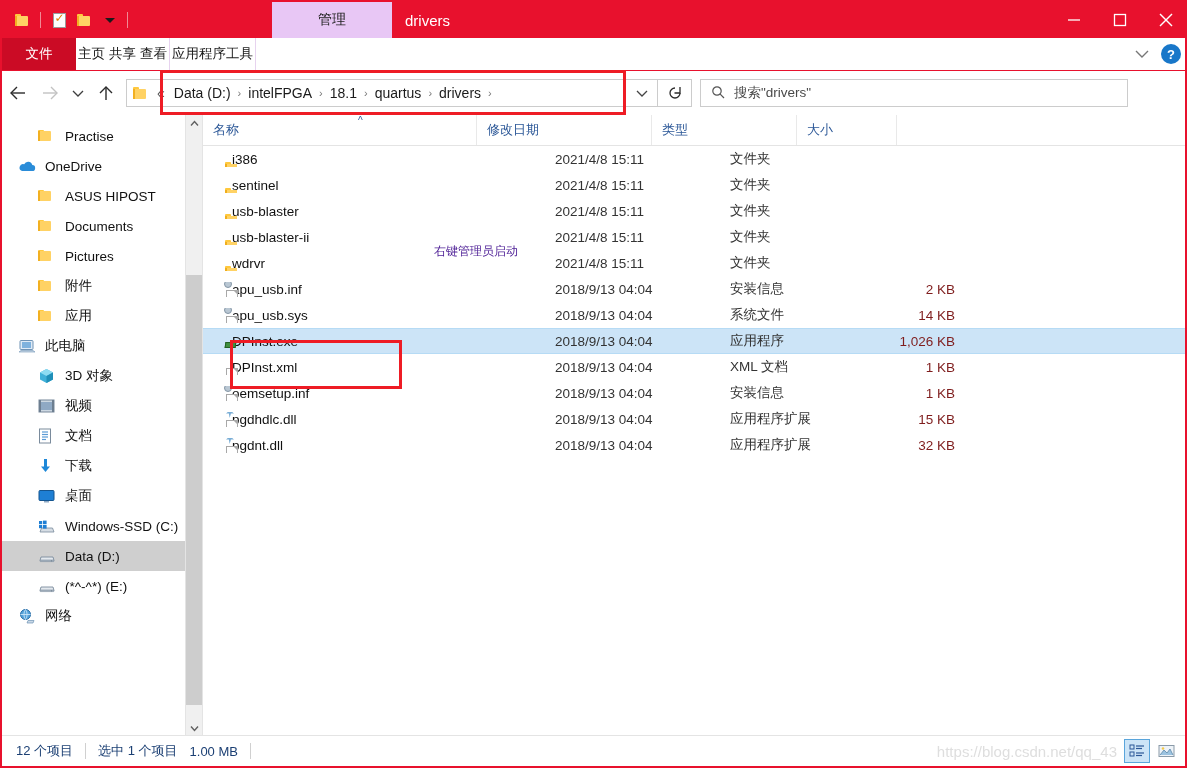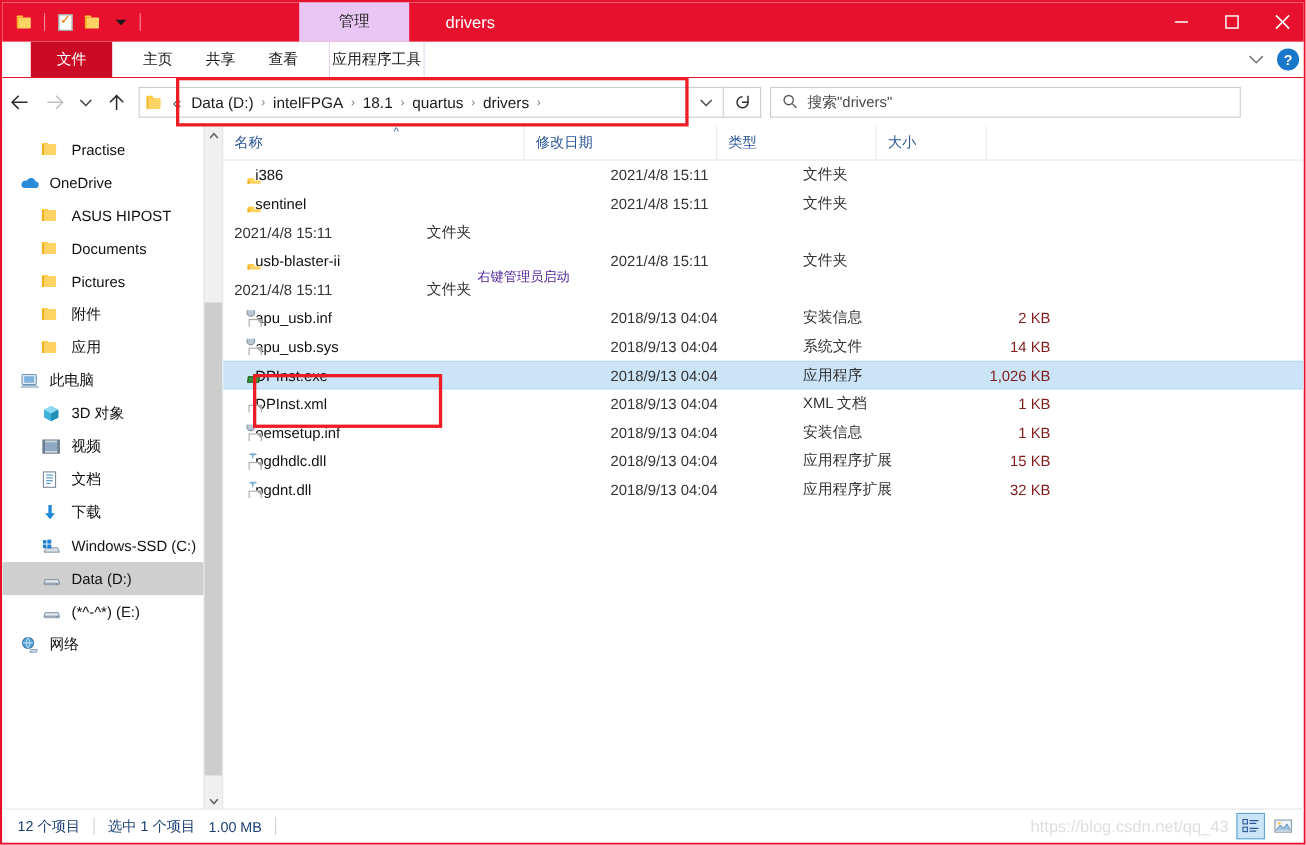--- a/index.html
+++ b/index.html
@@ -97,21 +97,21 @@
   .qat-caret {
     width: 0; height: 0;
     border-left: 5px solid transparent;
     border-right: 5px solid transparent;
     border-top: 5px solid #1a1a1a;
     margin-left: 2px;
   }
   .ctx-tab {
     position: absolute;
     left: 270px; top: 0;
-    width: 100px;
+    width: 120px;
     height: 36px;
     background: #e8c7f5;
     display: flex;
     align-items: center;
     justify-content: center;
     font-size: 14px;
     color: #222;
   }
   .win-title {
     position: absolute;
@@ -150,21 +150,20 @@
   }
   .tab {
     display: flex;
     align-items: center;
     justify-content: center;
     padding: 0 2px;
     font-size: 13.5px;
     color: #1a1a1a;
     height: 32px;
     box-sizing: border-box;
-    margin-left: 26px;
   }
   .tab.file {
     background: #cb0b25;
     color: #fff;
     min-width: 74px;
   }
   .tab.ctx {
     border-left: 1px solid #e7d3ef;
     border-right: 1px solid #e7d3ef;
   }
@@ -801,20 +800,29 @@
             <span class="nav-ico">
               <svg width="15" height="16" viewBox="0 0 15 16">
                 <line x1="7.5" y1="1" x2="7.5" y2="10" stroke="#1e88d8" stroke-width="3"></line>
                 <polygon points="3,8.5 12,8.5 7.5,14" fill="#1e88d8"></polygon>
               </svg>
             </span>
             <span class="nav-label">下载</span>
           </div>
           <div class="nav-item indent1">
             <span class="nav-ico">
+              <svg width="17" height="14" viewBox="0 0 17 14">
+                <rect x="1" y="1.5" width="15" height="10" rx="1" fill="#1e7fd4" stroke="#15558f" stroke-width="1"></rect>
+                <rect x="6" y="12" width="5" height="1.5" fill="#8fa9c4"></rect>
+              </svg>
+            </span>
+            <span class="nav-label">桌面</span>
+          </div>
+          <div class="nav-item indent1">
+            <span class="nav-ico">
               <svg width="18" height="15" viewBox="0 0 18 15">
                 <path d="M2 13h14l-1.5-4H3.5z" fill="#d6dde4" stroke="#7a8b9c" stroke-width=".8"></path>
                 <rect x="1" y="5" width="7" height="7" fill="none"></rect>
                 <g fill="#1e7fd4">
                   <rect x="1" y="2" width="3.2" height="3.2"></rect>
                   <rect x="5" y="1.6" width="3.6" height="3.6"></rect>
                   <rect x="1" y="6" width="3.2" height="3.2"></rect>
                   <rect x="5" y="6" width="3.6" height="3.6"></rect>
                 </g>
               </svg>
@@ -896,34 +904,42 @@
           <div class="row">
             <div class="cell name">
               <span><span class="ico ico-folder"></span></span>
               <span>sentinel</span>
             </div>
             <div class="cell date">2021/4/8 15:11</div>
             <div class="cell type">文件夹</div>
             <div class="cell size"></div>
           </div>
           <div class="row">
+            <div class="cell name">
+              <span><span class="ico ico-folder"></span></span>
+              <span>usb-blaster</span>
+            </div>
             <div class="cell date">2021/4/8 15:11</div>
             <div class="cell type">文件夹</div>
             <div class="cell size"></div>
           </div>
           <div class="row">
             <div class="cell name">
               <span><span class="ico ico-folder"></span></span>
               <span>usb-blaster-ii</span>
             </div>
             <div class="cell date">2021/4/8 15:11</div>
             <div class="cell type">文件夹</div>
             <div class="cell size"></div>
           </div>
           <div class="row">
+            <div class="cell name">
+              <span><span class="ico ico-folder"></span></span>
+              <span>wdrvr</span>
+            </div>
             <div class="cell date">2021/4/8 15:11</div>
             <div class="cell type">文件夹</div>
             <div class="cell size"></div>
           </div>
           <div class="row">
             <div class="cell name">
               <span><span class="ico"><span class="doc"></span><span class="gear"></span></span></span>
               <span>apu_usb.inf</span>
             </div>
             <div class="cell date">2018/9/13 04:04</div>

